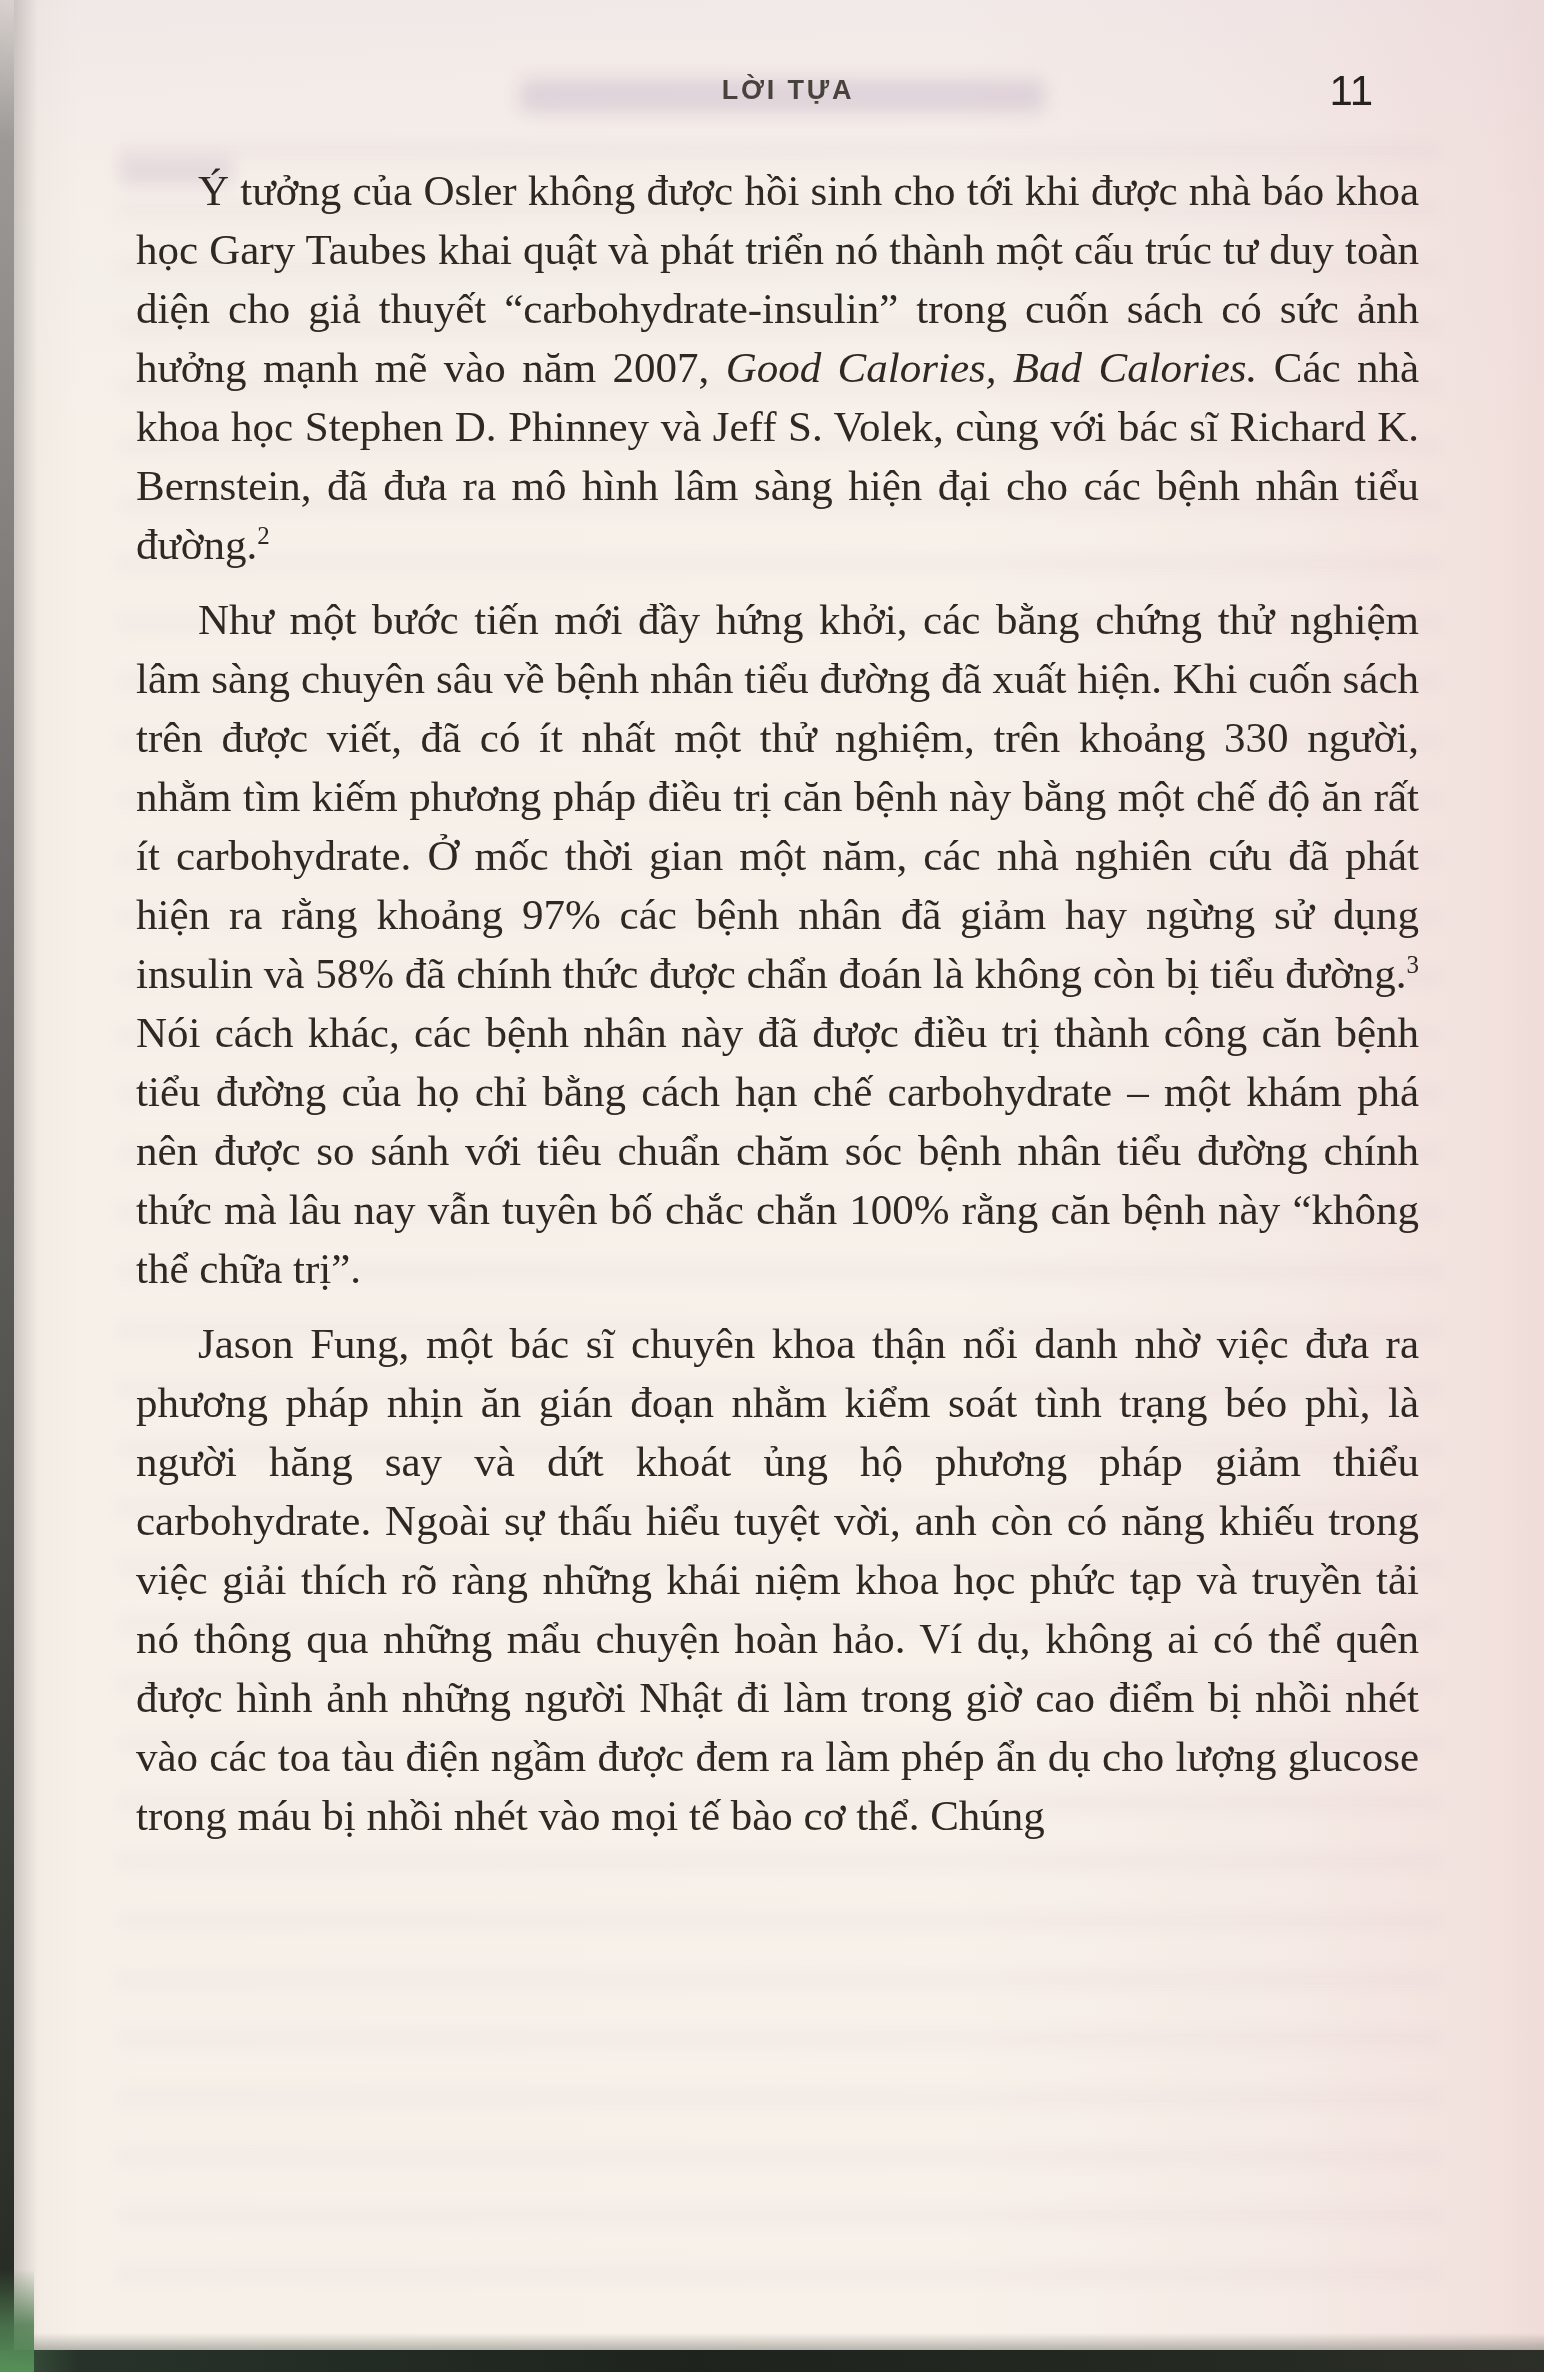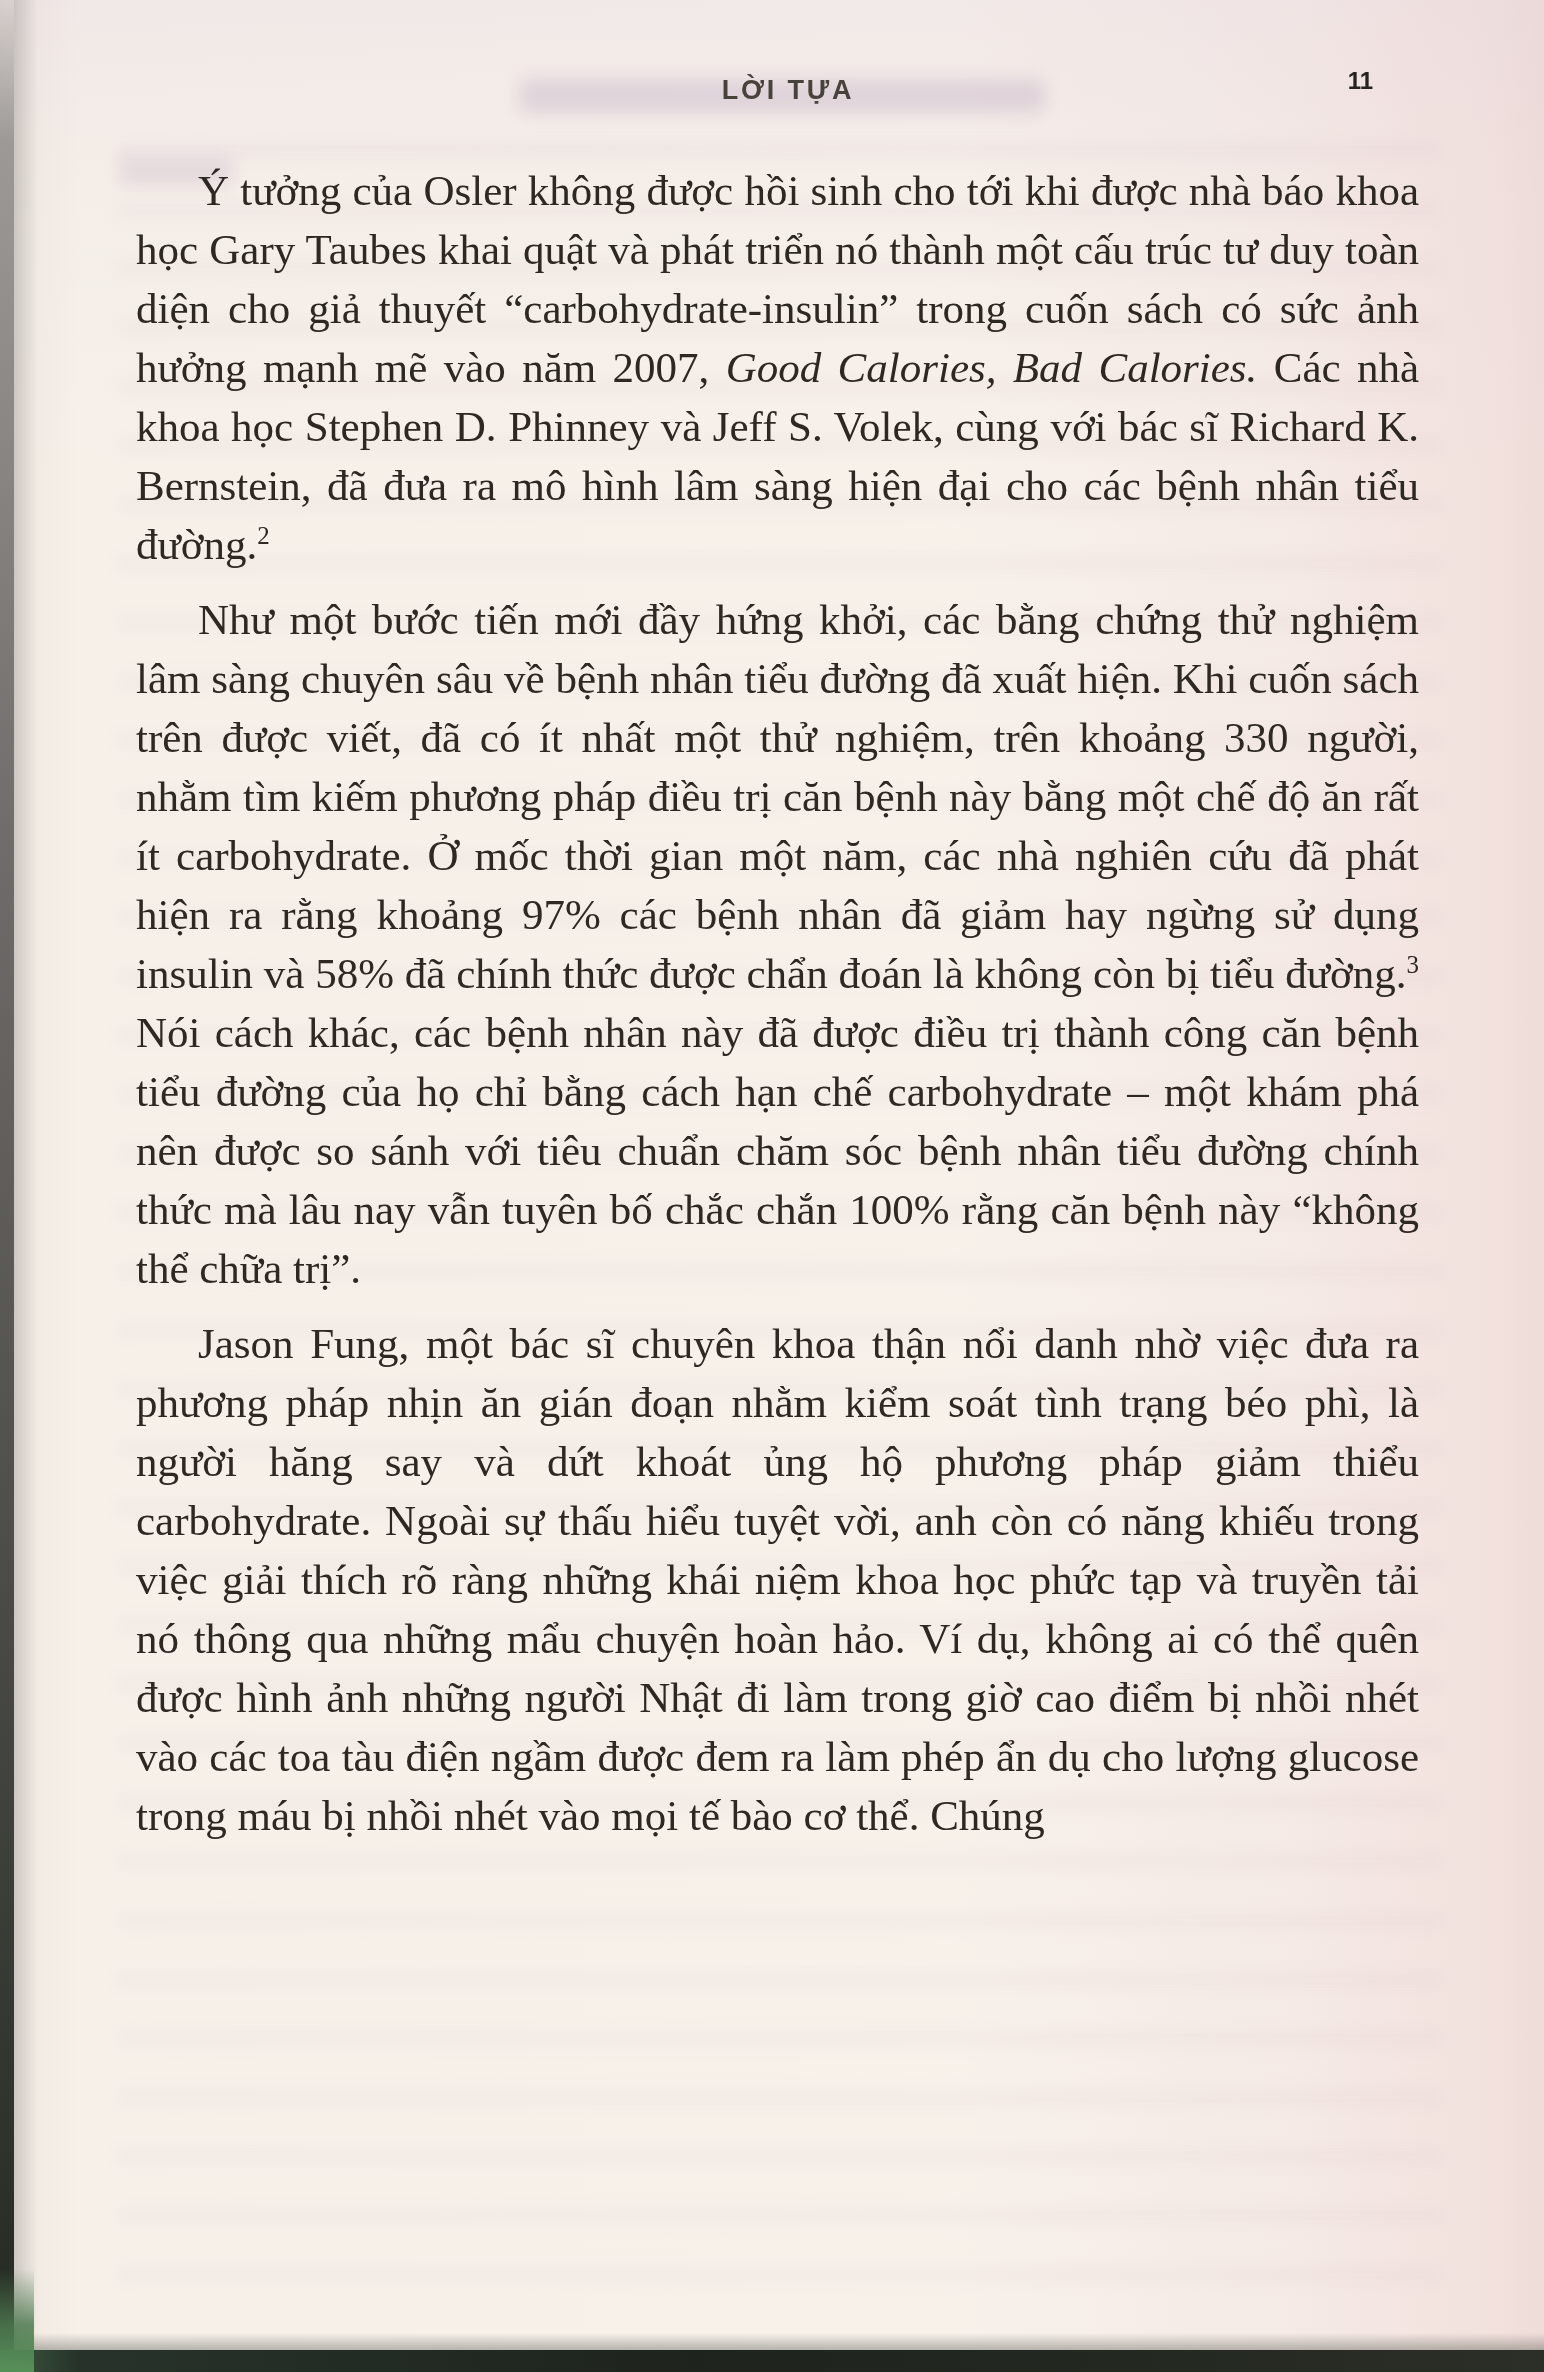--- a/index.html
+++ b/index.html
@@ -82,22 +82,22 @@
     font-weight: 700;
     font-size: 27px;
     letter-spacing: 2.8px;
     color: #48423d;
     z-index: 3;
     padding-left: 32px;
   }
   .page-number {
     position: absolute; top: 67px; right: 171px;
     font-family: "Liberation Sans", sans-serif;
-    font-weight: 700;
-    font-size: 24px;
+    font-weight: 400;
+    font-size: 42px;
     color: #26221e;
     z-index: 3;
     text-align: center;
   }
 
   
   .text-block {
     position: absolute;
     left: 120px;
     right: 109px;

